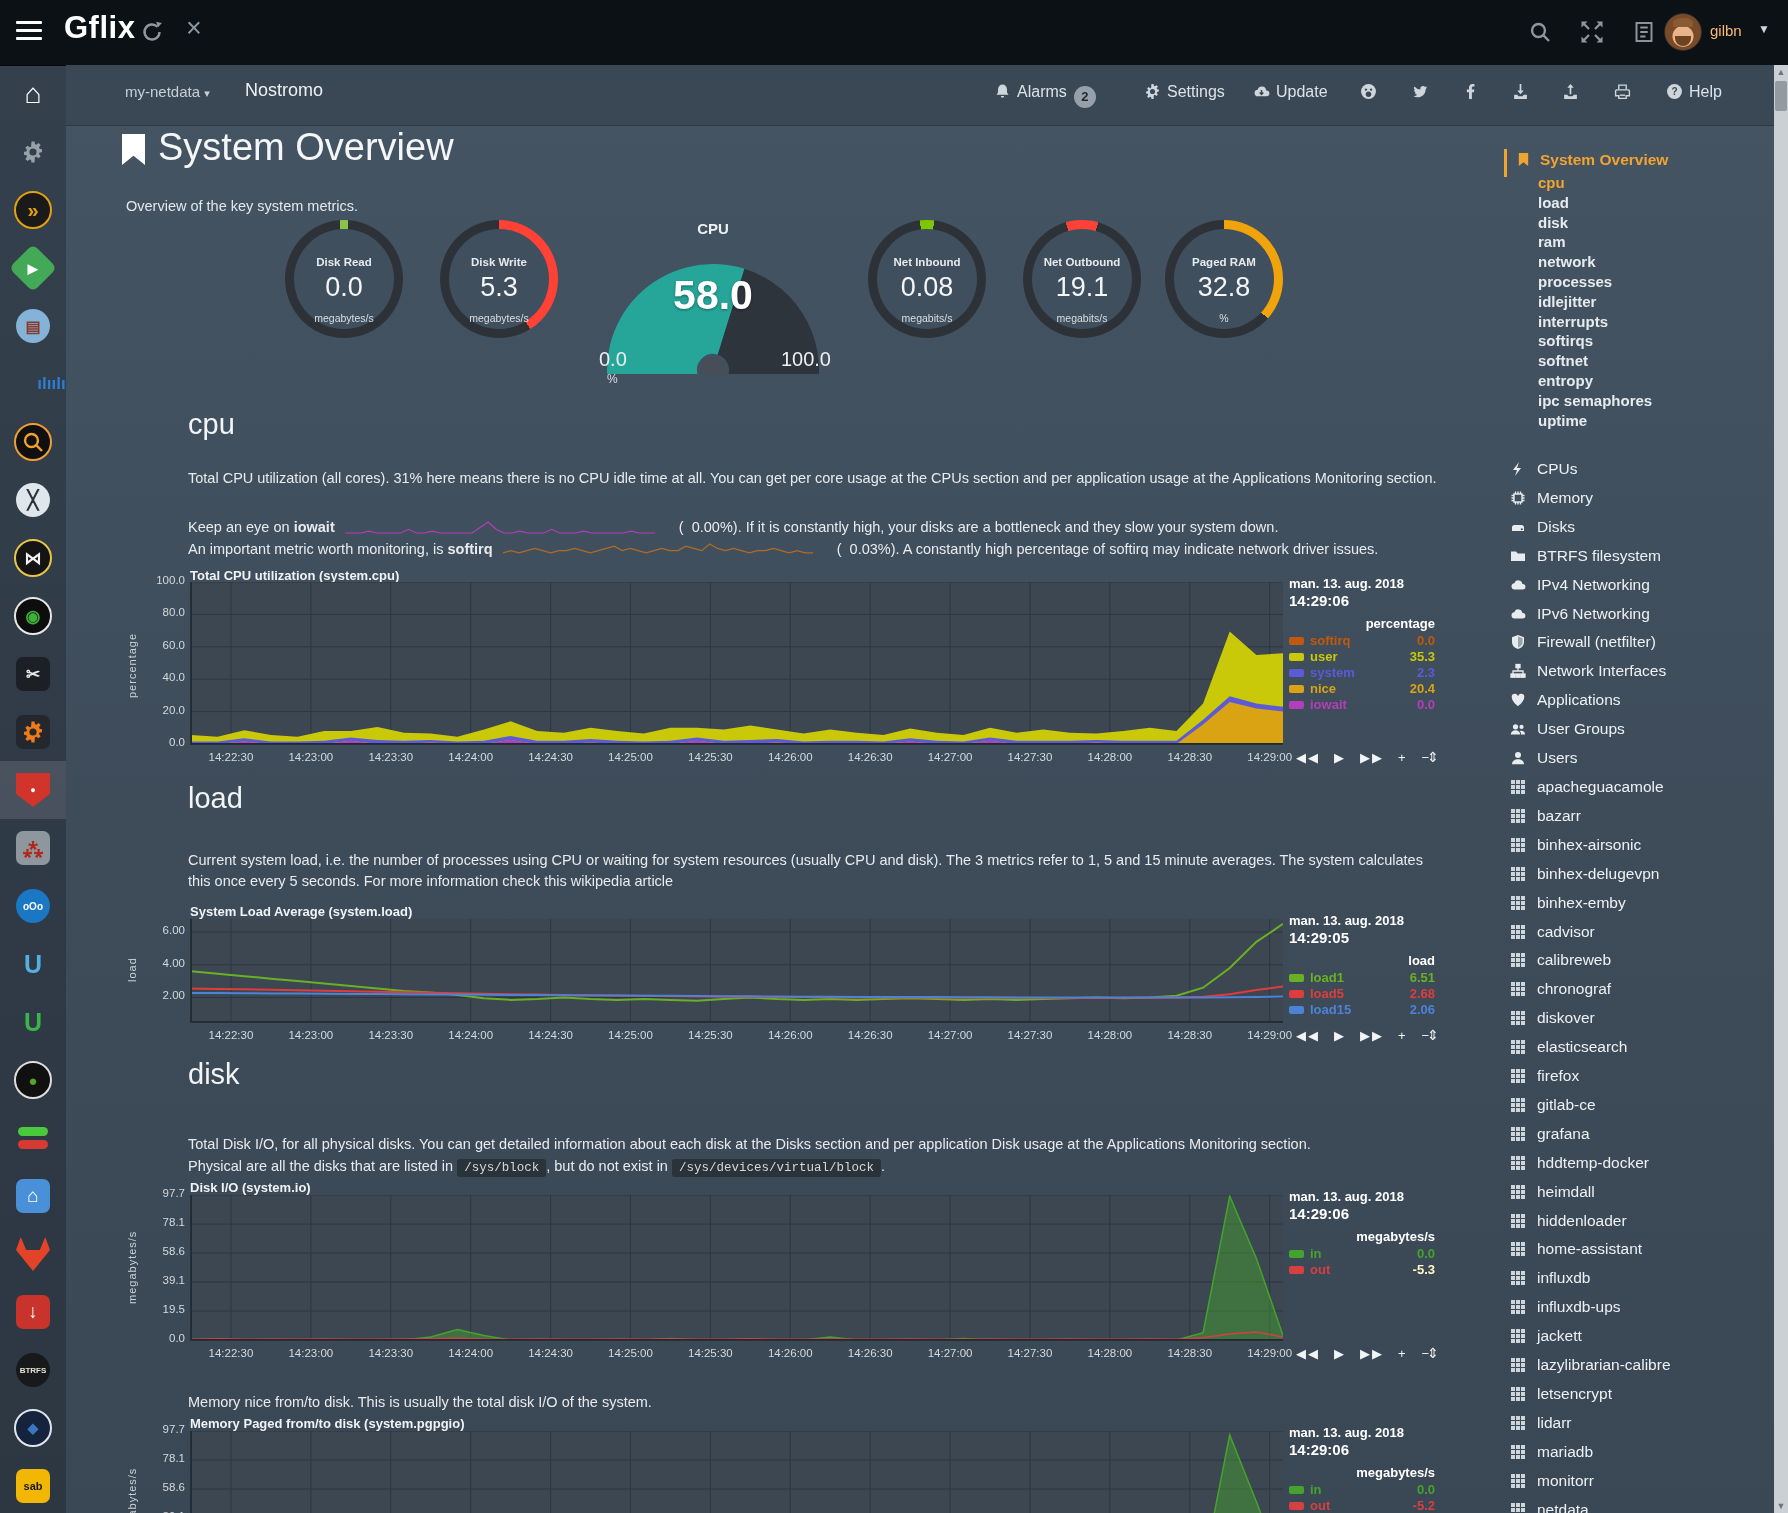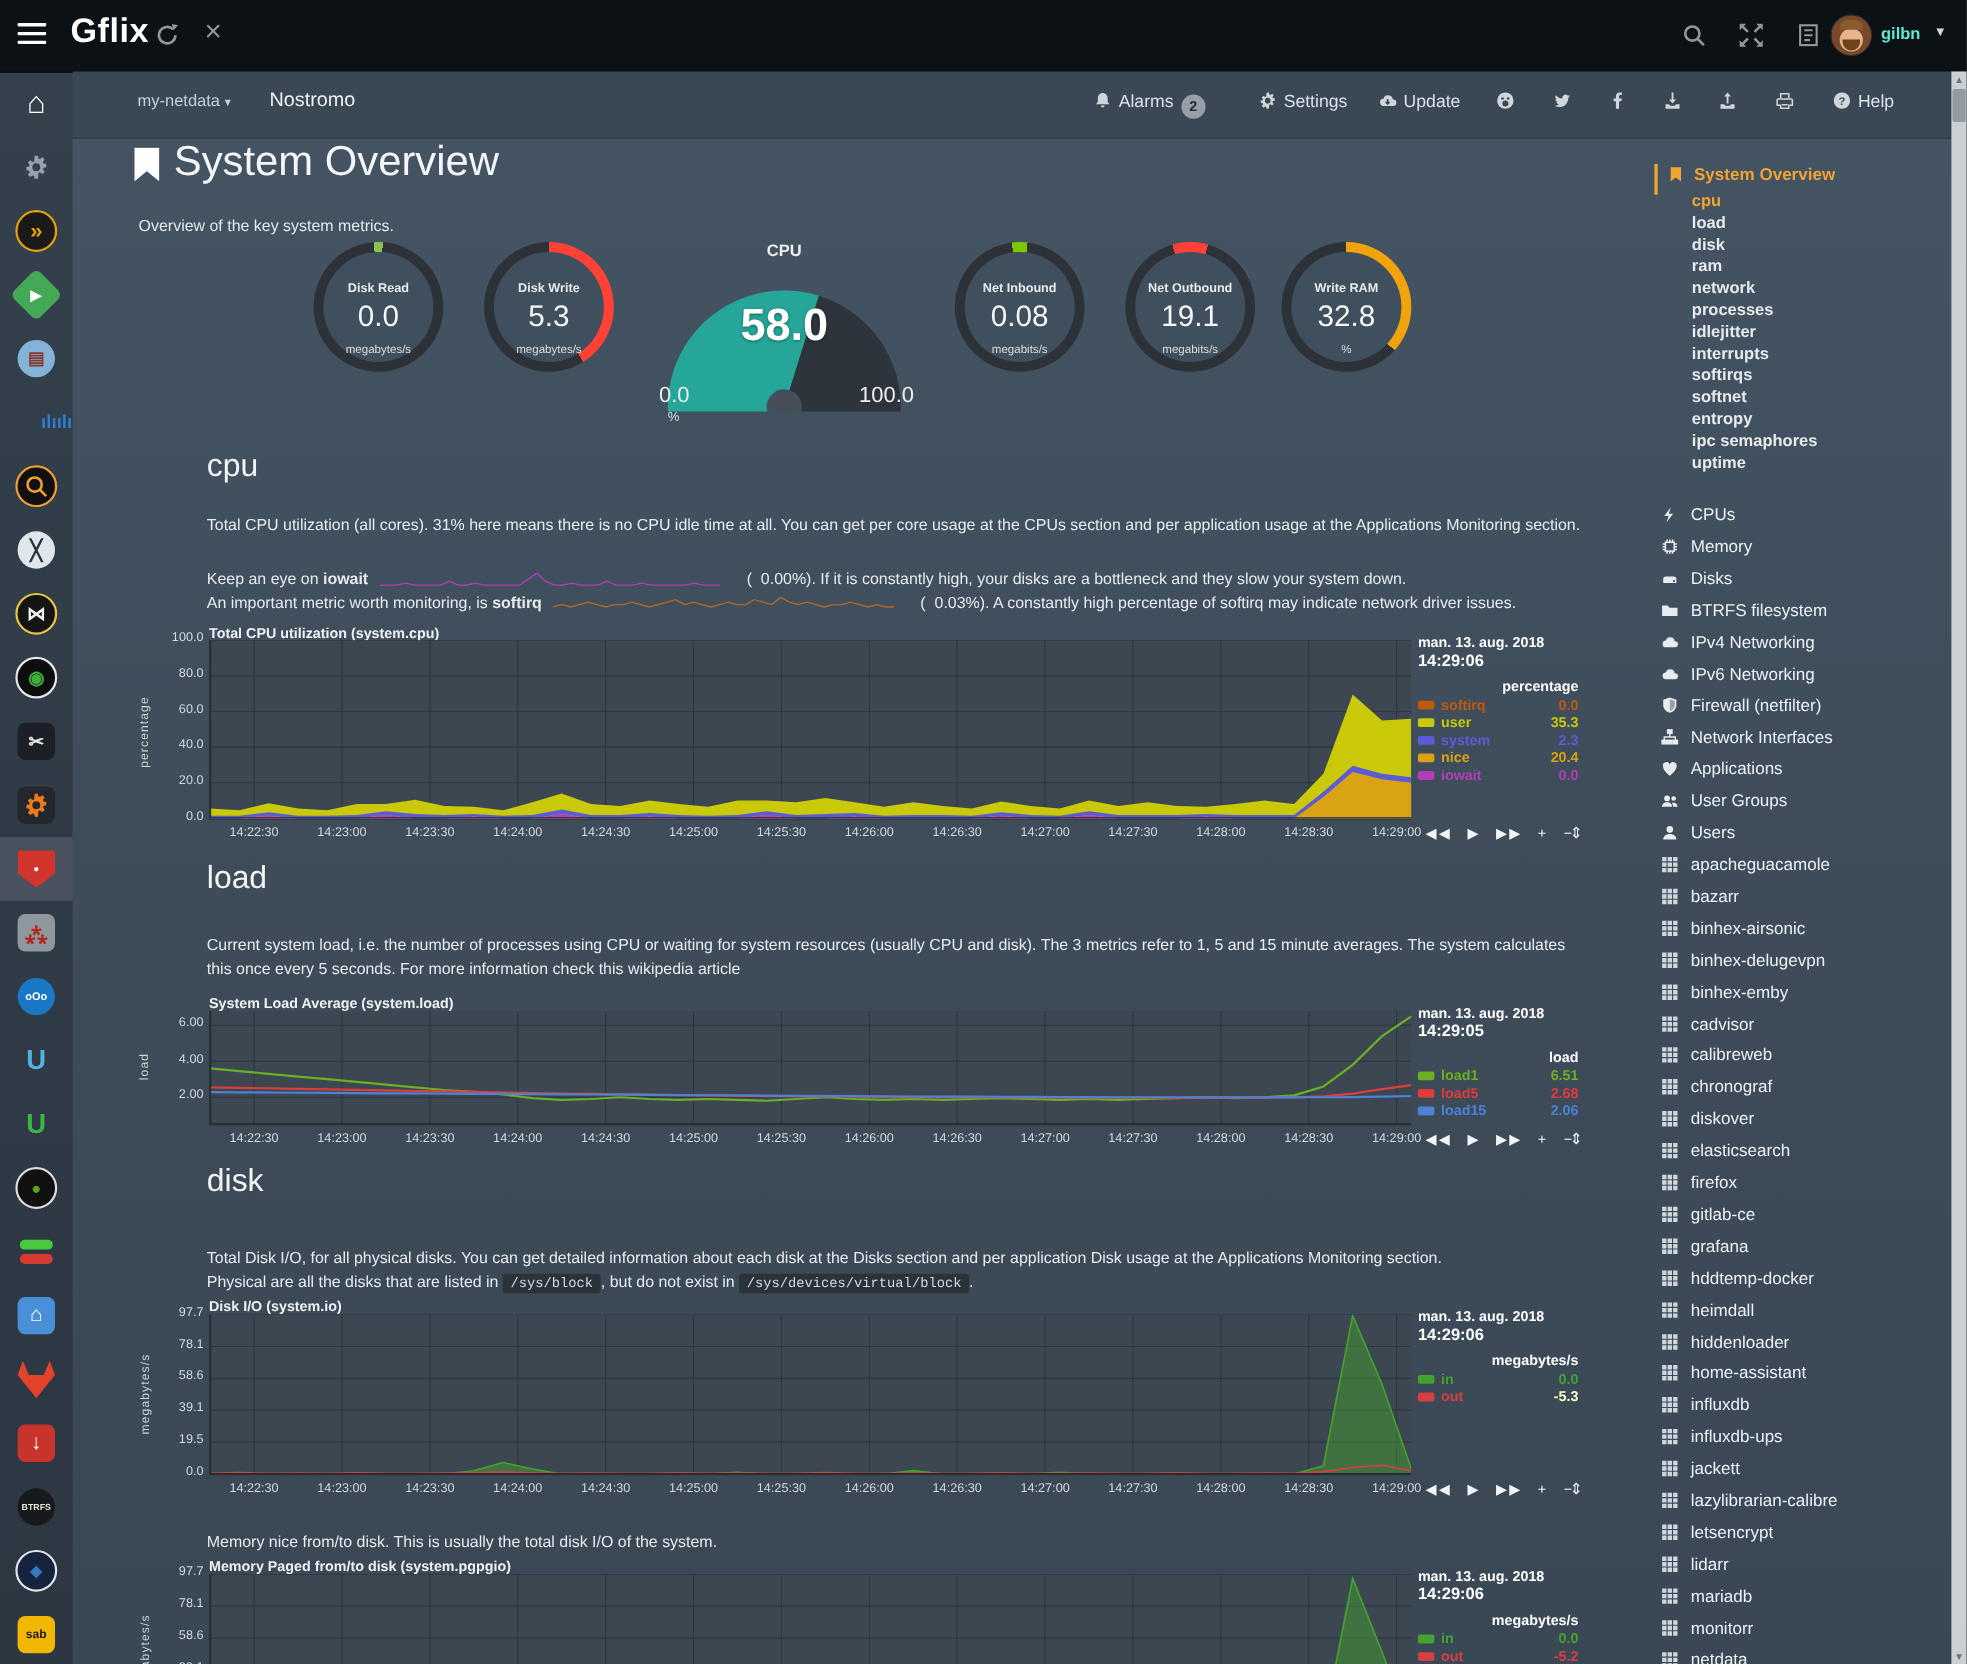--- a/index.html
+++ b/index.html
@@ -12,21 +12,21 @@
   #burger{position:absolute;left:16px;top:21px;width:26px;height:22px;cursor:pointer;}
   #burger i{display:block;height:3px;background:#fff;margin:0 0 5px;border-radius:1px;}
   #brand{position:absolute;left:64px;top:10px;font-size:31px;font-weight:bold;color:#fff;letter-spacing:.5px;}
   .tb-icon{position:absolute;top:20px;width:24px;height:24px;color:#8f979e;}
   .tb-icon svg{width:100%;height:100%;}
   #tb-close{top:15px;font-size:27px;color:#8f979e;line-height:26px;}
   #avatar{position:absolute;left:1664px;top:13px;width:36px;height:36px;border-radius:50%;
           background:radial-gradient(circle at 50% 62%,#e8b48c 0 9px,#e8b48c 10px,#7a4a28 11px 18px);overflow:hidden;border:1px solid #2a2f35;}
   #avatar:before{content:"";position:absolute;left:8px;top:4px;width:20px;height:9px;border-radius:50% 50% 0 0;background:#8a5a30;}
   #avatar:after{content:"";position:absolute;left:10px;top:22px;width:16px;height:10px;border-radius:0 0 8px 8px;background:#6e431f;}
-  #user-label{position:absolute;left:1710px;top:22px;font-size:15px;color:#5eead4;font-weight:bold;}
+  #user-label{position:absolute;left:1710px;top:22px;font-size:15px;color:#fdba74;}
   #user-caret{position:absolute;left:1758px;top:22px;font-size:12px;color:#cfd5da;}
   
   #navbar{position:absolute;left:66px;top:65px;width:1722px;height:60px;background:#3a4855;border-bottom:1px solid #2c3843;}
   .nv{position:absolute;top:18px;font-size:16px;color:#dde2e6;white-space:nowrap;cursor:pointer;}
   .nv svg{width:17px;height:17px;vertical-align:-3px;margin-right:6px;color:#cfd6db;}
   #nv-host{left:59px;font-size:15px;color:#c8cfd5;}
   #nv-node{left:179px;top:15px;font-size:18px;color:#eef1f3;}
   #alarm-badge{display:inline-block;min-width:22px;height:22px;border-radius:11px;background:#97a0a8;color:#222a31;
                font-size:13px;font-weight:bold;text-align:center;line-height:22px;margin-left:7px;vertical-align:-4px;}
   
@@ -474,21 +474,21 @@
       <div class="g-unit">megabits/s</div>
     </div>
     <div class="gauge-ring" style="left:1007px">
       <div class="ring" style="background: conic-gradient(from -16deg, rgb(255, 65, 54) 0deg, rgb(255, 65, 54) 32deg, rgb(44, 50, 56) 32deg, rgb(44, 50, 56) 360deg);"></div>
       <div class="g-label">Net Outbound</div>
       <div class="g-value">19.1</div>
       <div class="g-unit">megabits/s</div>
     </div>
     <div class="gauge-ring" style="left:1149px">
       <div class="ring" style="background: conic-gradient(rgb(240, 163, 10) 0deg, rgb(240, 163, 10) 132deg, rgb(44, 50, 56) 132deg, rgb(44, 50, 56) 360deg);"></div>
-      <div class="g-label">Write RAM</div>
+      <div class="g-label">Paged RAM</div>
       <div class="g-value">32.8</div>
       <div class="g-unit">%</div>
     </div>
 
     <h2 class="h-sec" style="top:408px;margin:0">cpu</h2>
     <p class="para" style="top:468px;margin:0">Total CPU utilization (all cores). 31% here means there is no CPU idle time at all. You can get per core usage at the CPUs section and per application usage at the Applications Monitoring section.</p>
     <div class="inline-row" style="top:519px">
       <span>Keep an eye on </span><b>iowait</b>
       <svg id="spark-iowait" width="310" height="13">
           <polyline points="0.0,12.0 7.9,12.0 15.9,12.0 23.8,10.2 31.8,12.0 39.7,12.0 47.7,12.0 55.6,12.0 63.6,8.3 71.5,12.0 79.5,12.0 87.4,10.2 95.4,12.0 103.3,12.0 111.3,12.0 119.2,12.0 127.2,12.0 135.1,6.5 143.1,1.0 151.0,8.3 159.0,12.0 166.9,12.0 174.9,10.2 182.8,12.0 190.8,12.0 198.7,12.0 206.7,8.3 214.6,12.0 222.6,12.0 230.5,12.0 238.5,10.2 246.4,12.0 254.4,12.0 262.3,12.0 270.3,12.0 278.2,12.0 286.2,10.2 294.1,12.0 302.1,12.0 310.0,12.0" fill="none" stroke="#b33eba" stroke-width="1.2"></polyline>

